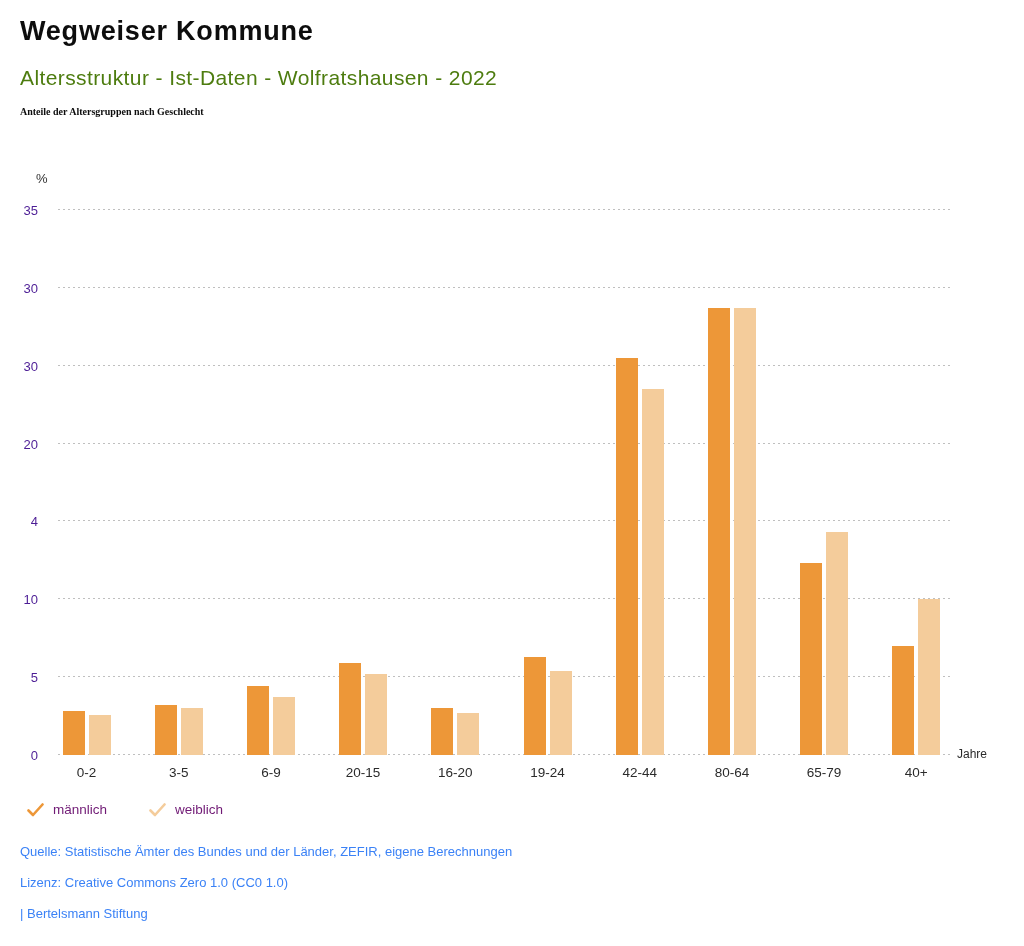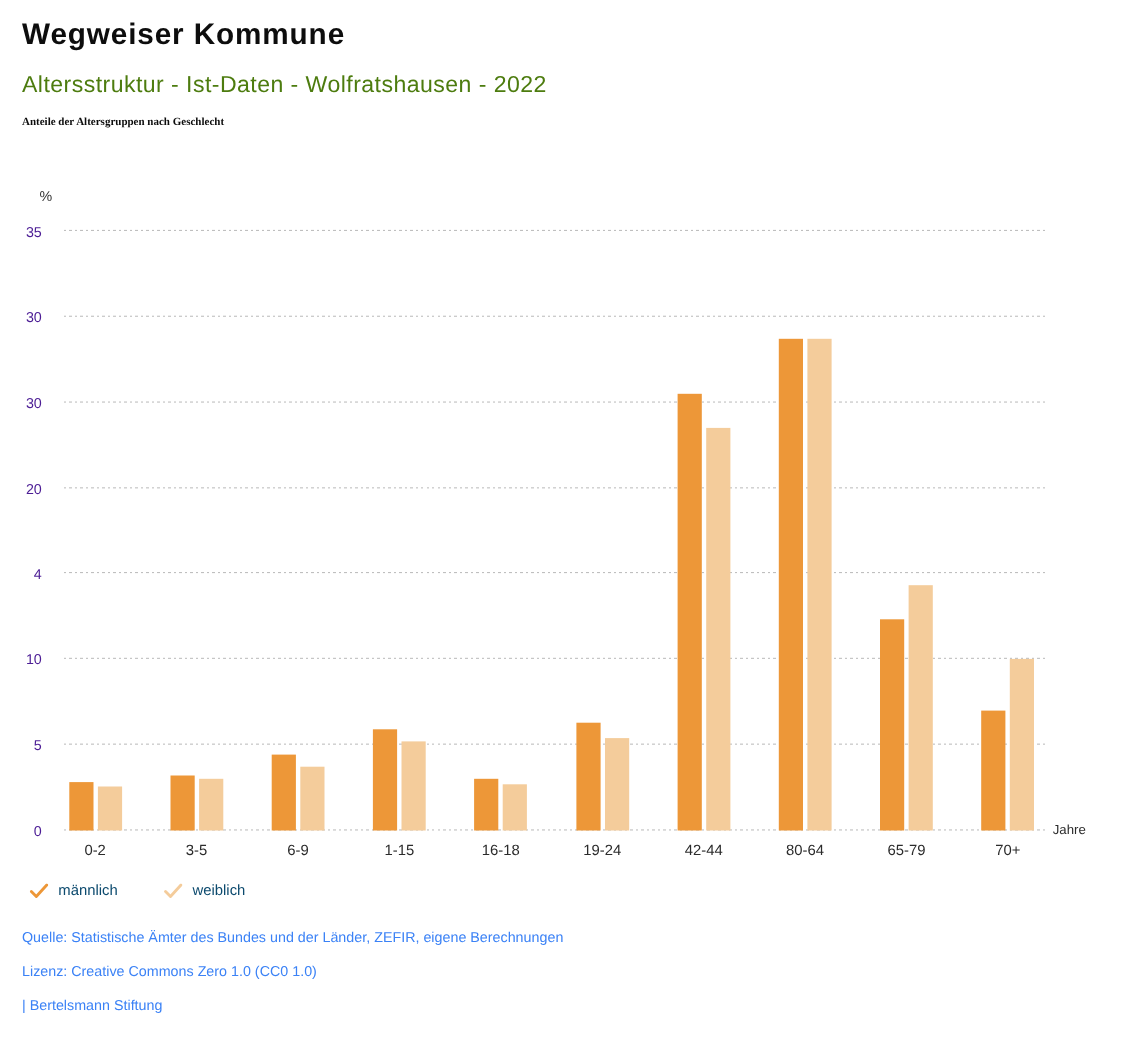--- a/index.html
+++ b/index.html
@@ -13,21 +13,21 @@
   .y-tick{position:absolute;right:6px;text-align:center;font-size:13px;color:#4c1d95;}
   #plot{left:58px;top:210px;width:892px;height:545px;}
   .gridline{position:absolute;left:0;width:100%;height:1px;
     background:repeating-linear-gradient(90deg,#bfbfbf 0 2px,transparent 2px 5px);}
   .bar{position:absolute;bottom:0;}
   #x-axis{left:58px;top:765px;width:892px;height:20px;}
   .x-tick{position:absolute;width:90px;text-align:center;font-size:13.5px;color:#2b2b2b;}
   #x-unit{left:957px;top:747px;font-size:12px;color:#2b2b2b;}
   #legend{left:27px;top:802px;display:flex;gap:42px;align-items:center;}
   .legend-item{display:flex;align-items:center;gap:9px;cursor:pointer;}
-  .legend-label{font-size:13.5px;color:#0c4a6e;}
+  .legend-label{font-size:13.5px;color:#701a75;}
   footer p{position:absolute;left:20px;margin:0;font-size:13px;color:#3b82f6;}
   #src{top:844px;} #lic{top:875px;} #att{top:906px;}
 </style>
 </head>
 <body>
 
 <h1 class="abs" id="title">Wegweiser Kommune</h1>
 <h2 class="abs" id="subtitle">Altersstruktur - Ist-Daten - Wolfratshausen - 2022</h2>
 <h3 class="abs" id="caption">Anteile der Altersgruppen nach Geschlecht</h3>
 
@@ -69,27 +69,27 @@
     <div class="bar" style="left: 675.9px; width: 22px; height: 447px; background: rgb(244, 204, 155);"></div>
     <div class="bar" style="left: 742.1px; width: 22px; height: 192px; background: rgb(237, 151, 56);"></div>
     <div class="bar" style="left: 768.1px; width: 22px; height: 223px; background: rgb(244, 204, 155);"></div>
     <div class="bar" style="left: 834.3px; width: 22px; height: 109px; background: rgb(237, 151, 56);"></div>
     <div class="bar" style="left: 860.3px; width: 22px; height: 156px; background: rgb(244, 204, 155);"></div>
   </div>
 <div class="abs" id="x-axis">
     <span class="x-tick" style="left: -16.5px;">0-2</span>
     <span class="x-tick" style="left: 75.7px;">3-5</span>
     <span class="x-tick" style="left: 167.9px;">6-9</span>
-    <span class="x-tick" style="left: 260.1px;">1-15</span>
-    <span class="x-tick" style="left: 352.3px;">16-18</span>
+    <span class="x-tick" style="left: 260.1px;">20-15</span>
+    <span class="x-tick" style="left: 352.3px;">16-20</span>
     <span class="x-tick" style="left: 444.5px;">19-24</span>
     <span class="x-tick" style="left: 536.7px;">42-44</span>
     <span class="x-tick" style="left: 628.9px;">80-64</span>
     <span class="x-tick" style="left: 721.1px;">65-79</span>
-    <span class="x-tick" style="left: 813.3px;">70+</span>
+    <span class="x-tick" style="left: 813.3px;">40+</span>
   </div>
 <span class="abs" id="x-unit">Jahre</span>
 
 <div class="abs" id="legend">
     <div class="legend-item">
       <svg width="17" height="14" viewBox="0 0 17 14">
         <path d="M1.5 7.5 L6 12 L15.5 1.5" fill="none" stroke="#ED9738" stroke-width="2.6" stroke-linecap="round" stroke-linejoin="round"></path>
       </svg>
       <span class="legend-label">männlich</span>
     </div>

